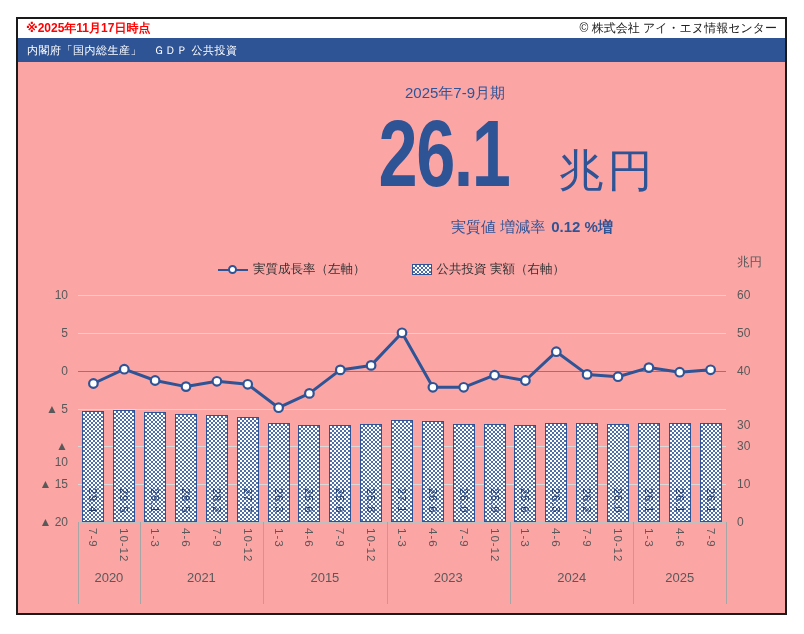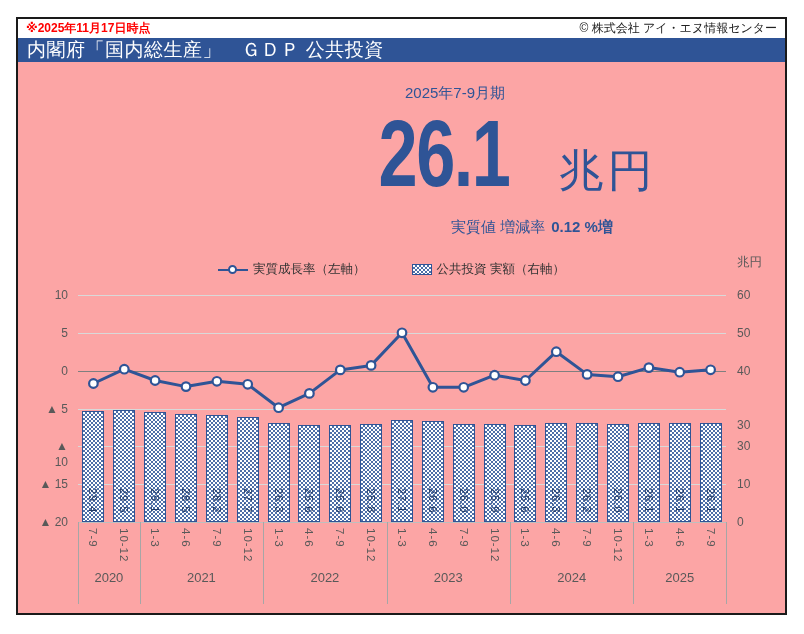--- a/index.html
+++ b/index.html
@@ -8,21 +8,21 @@
     --bar-dot:#4E6FA8; --bar-border:#2F5496; --bar-label:#1F3864;
     --sep:#A6A6A6; --base-line:#BFBFBF;
   }
   *{margin:0;padding:0;box-sizing:border-box;}
   body{background:#fff;font-family:"Liberation Sans","DejaVu Sans",sans-serif;}
   .page{position:relative;width:804px;height:634px;background:#fff;overflow:hidden;}
   .frame{position:absolute;left:16px;top:17px;width:771px;height:598px;border:2px solid #1A1A1A;background:#fff;}
   .topbar{height:19px;display:flex;justify-content:space-between;align-items:center;padding:0 8px;font-size:12px;line-height:19px;}
   .date-note{color:var(--note-red);font-weight:700;}
   .copyright{color:#222;}
-  .appbar{height:24px;background:var(--header-bg);color:#fff;font-size:19px;font-weight:500;display:flex;align-items:center;padding:4px 9px;letter-spacing:.5px;}
+  .appbar{height:24px;background:var(--header-bg);color:#fff;font-size:11px;font-weight:500;display:flex;align-items:center;padding:4px 9px;letter-spacing:.5px;}
   .content{position:relative;height:calc(100% - 43px);background:#fca5a5;}
 
   .period-title{position:absolute;left:437px;top:22px;transform:translateX(-50%);font-size:15px;color:var(--accent);white-space:nowrap;}
   .big-row{position:absolute;left:488px;top:44px;transform:translateX(-50%);display:flex;align-items:baseline;gap:26px;white-space:nowrap;}
   .big-value{font-size:95px;font-weight:700;line-height:1;color:var(--accent);display:inline-block;transform:scaleX(.74);letter-spacing:-2px;}
   .big-unit{font-size:45px;font-weight:500;color:var(--accent);letter-spacing:4px;}
   .change-summary{position:absolute;left:514px;top:156px;transform:translateX(-50%);font-size:15px;color:var(--accent);white-space:nowrap;}
   .change-summary strong{margin-left:6px;font-weight:700;}
 
   .legend{position:absolute;left:200px;top:199px;display:flex;gap:46px;align-items:center;font-size:12.5px;color:#333;}
@@ -226,21 +226,21 @@
           <div class="q-label" style="left: 692.6px; top: 465.998px;">7-9</div>
           <div class="year-sep" style="left: 60px; top: 459.998px; height: 82px;"></div>
           <div class="year-sep" style="left: 121.7px; top: 459.998px; height: 82px;"></div>
           <div class="year-sep" style="left: 245.1px; top: 459.998px; height: 82px;"></div>
           <div class="year-sep" style="left: 368.6px; top: 459.998px; height: 82px;"></div>
           <div class="year-sep" style="left: 492px; top: 459.998px; height: 82px;"></div>
           <div class="year-sep" style="left: 615.4px; top: 459.998px; height: 82px;"></div>
           <div class="year-sep" style="left: 708px; top: 459.998px; height: 82px;"></div>
           <div class="year-label" style="left: 90.9px; top: 507.998px;">2020</div>
           <div class="year-label" style="left: 183.4px; top: 507.998px;">2021</div>
-          <div class="year-label" style="left: 306.9px; top: 507.998px;">2022</div>
+          <div class="year-label" style="left: 306.9px; top: 507.998px;">2015</div>
           <div class="year-label" style="left: 430.3px; top: 507.998px;">2023</div>
           <div class="year-label" style="left: 553.7px; top: 507.998px;">2024</div>
           <div class="year-label" style="left: 661.7px; top: 507.998px;">2025</div>
         </div>
     </div>
 
   </div>
 </div>
 
 </body></html>

